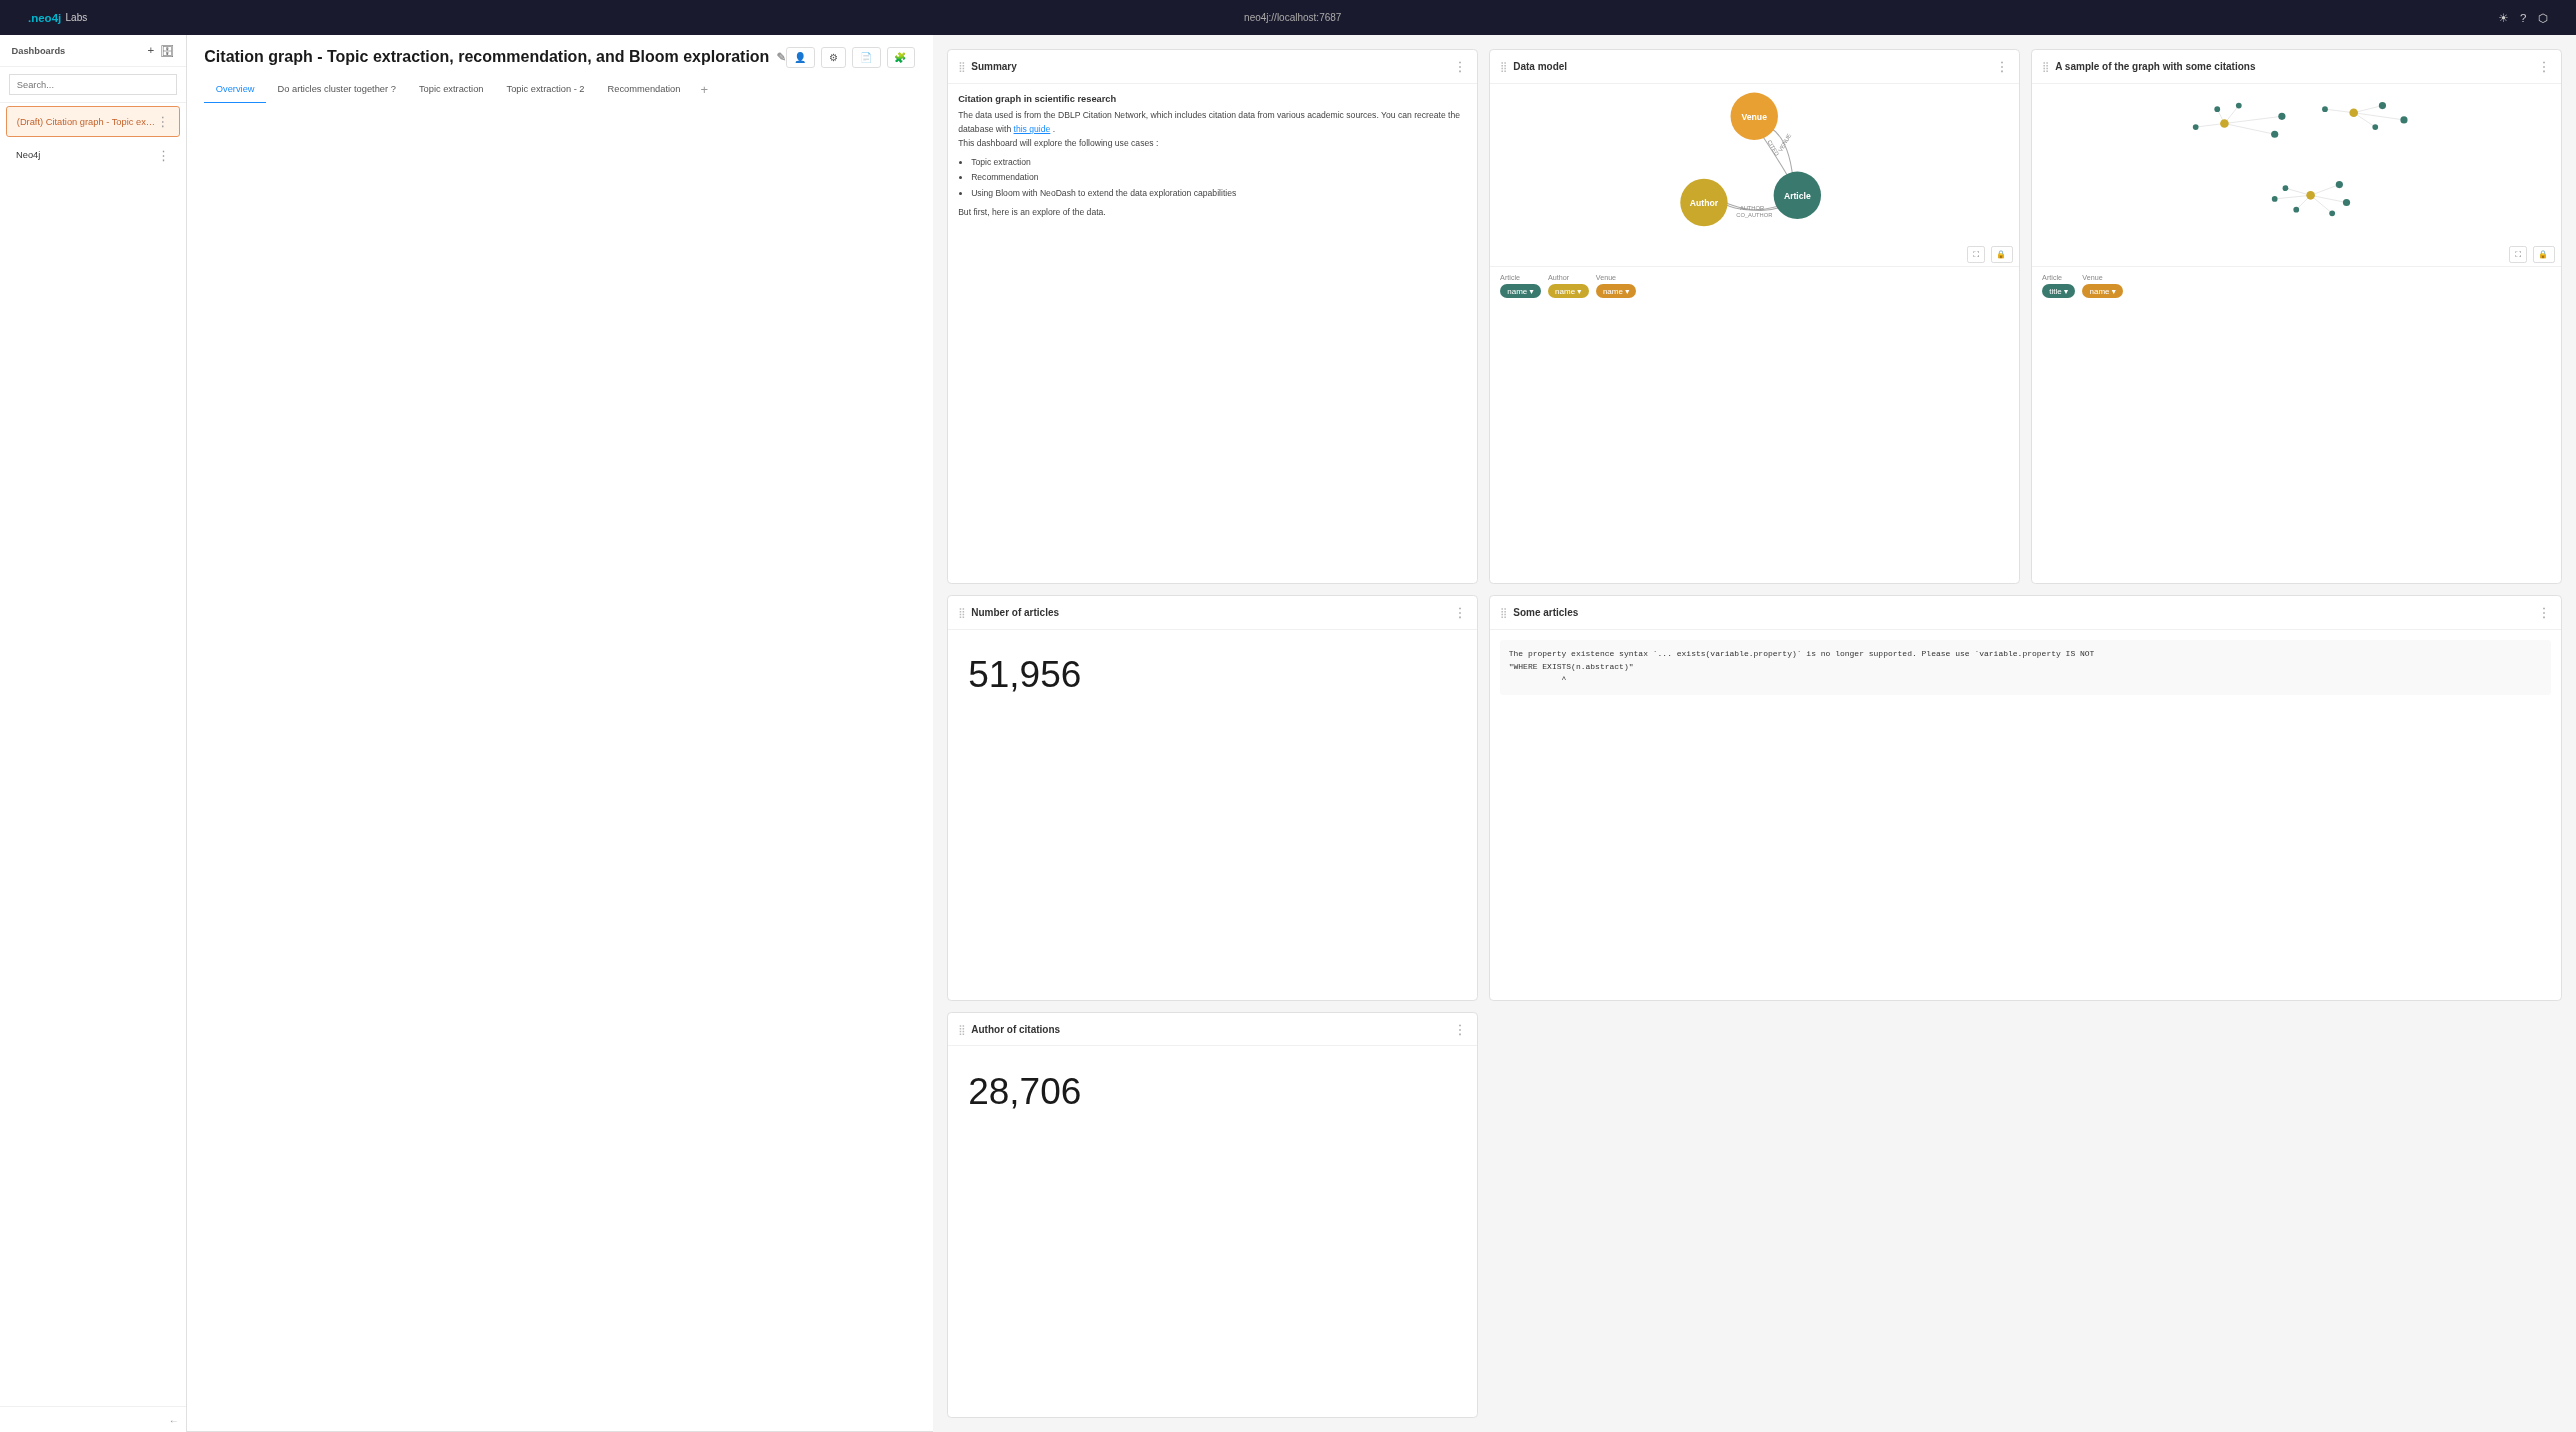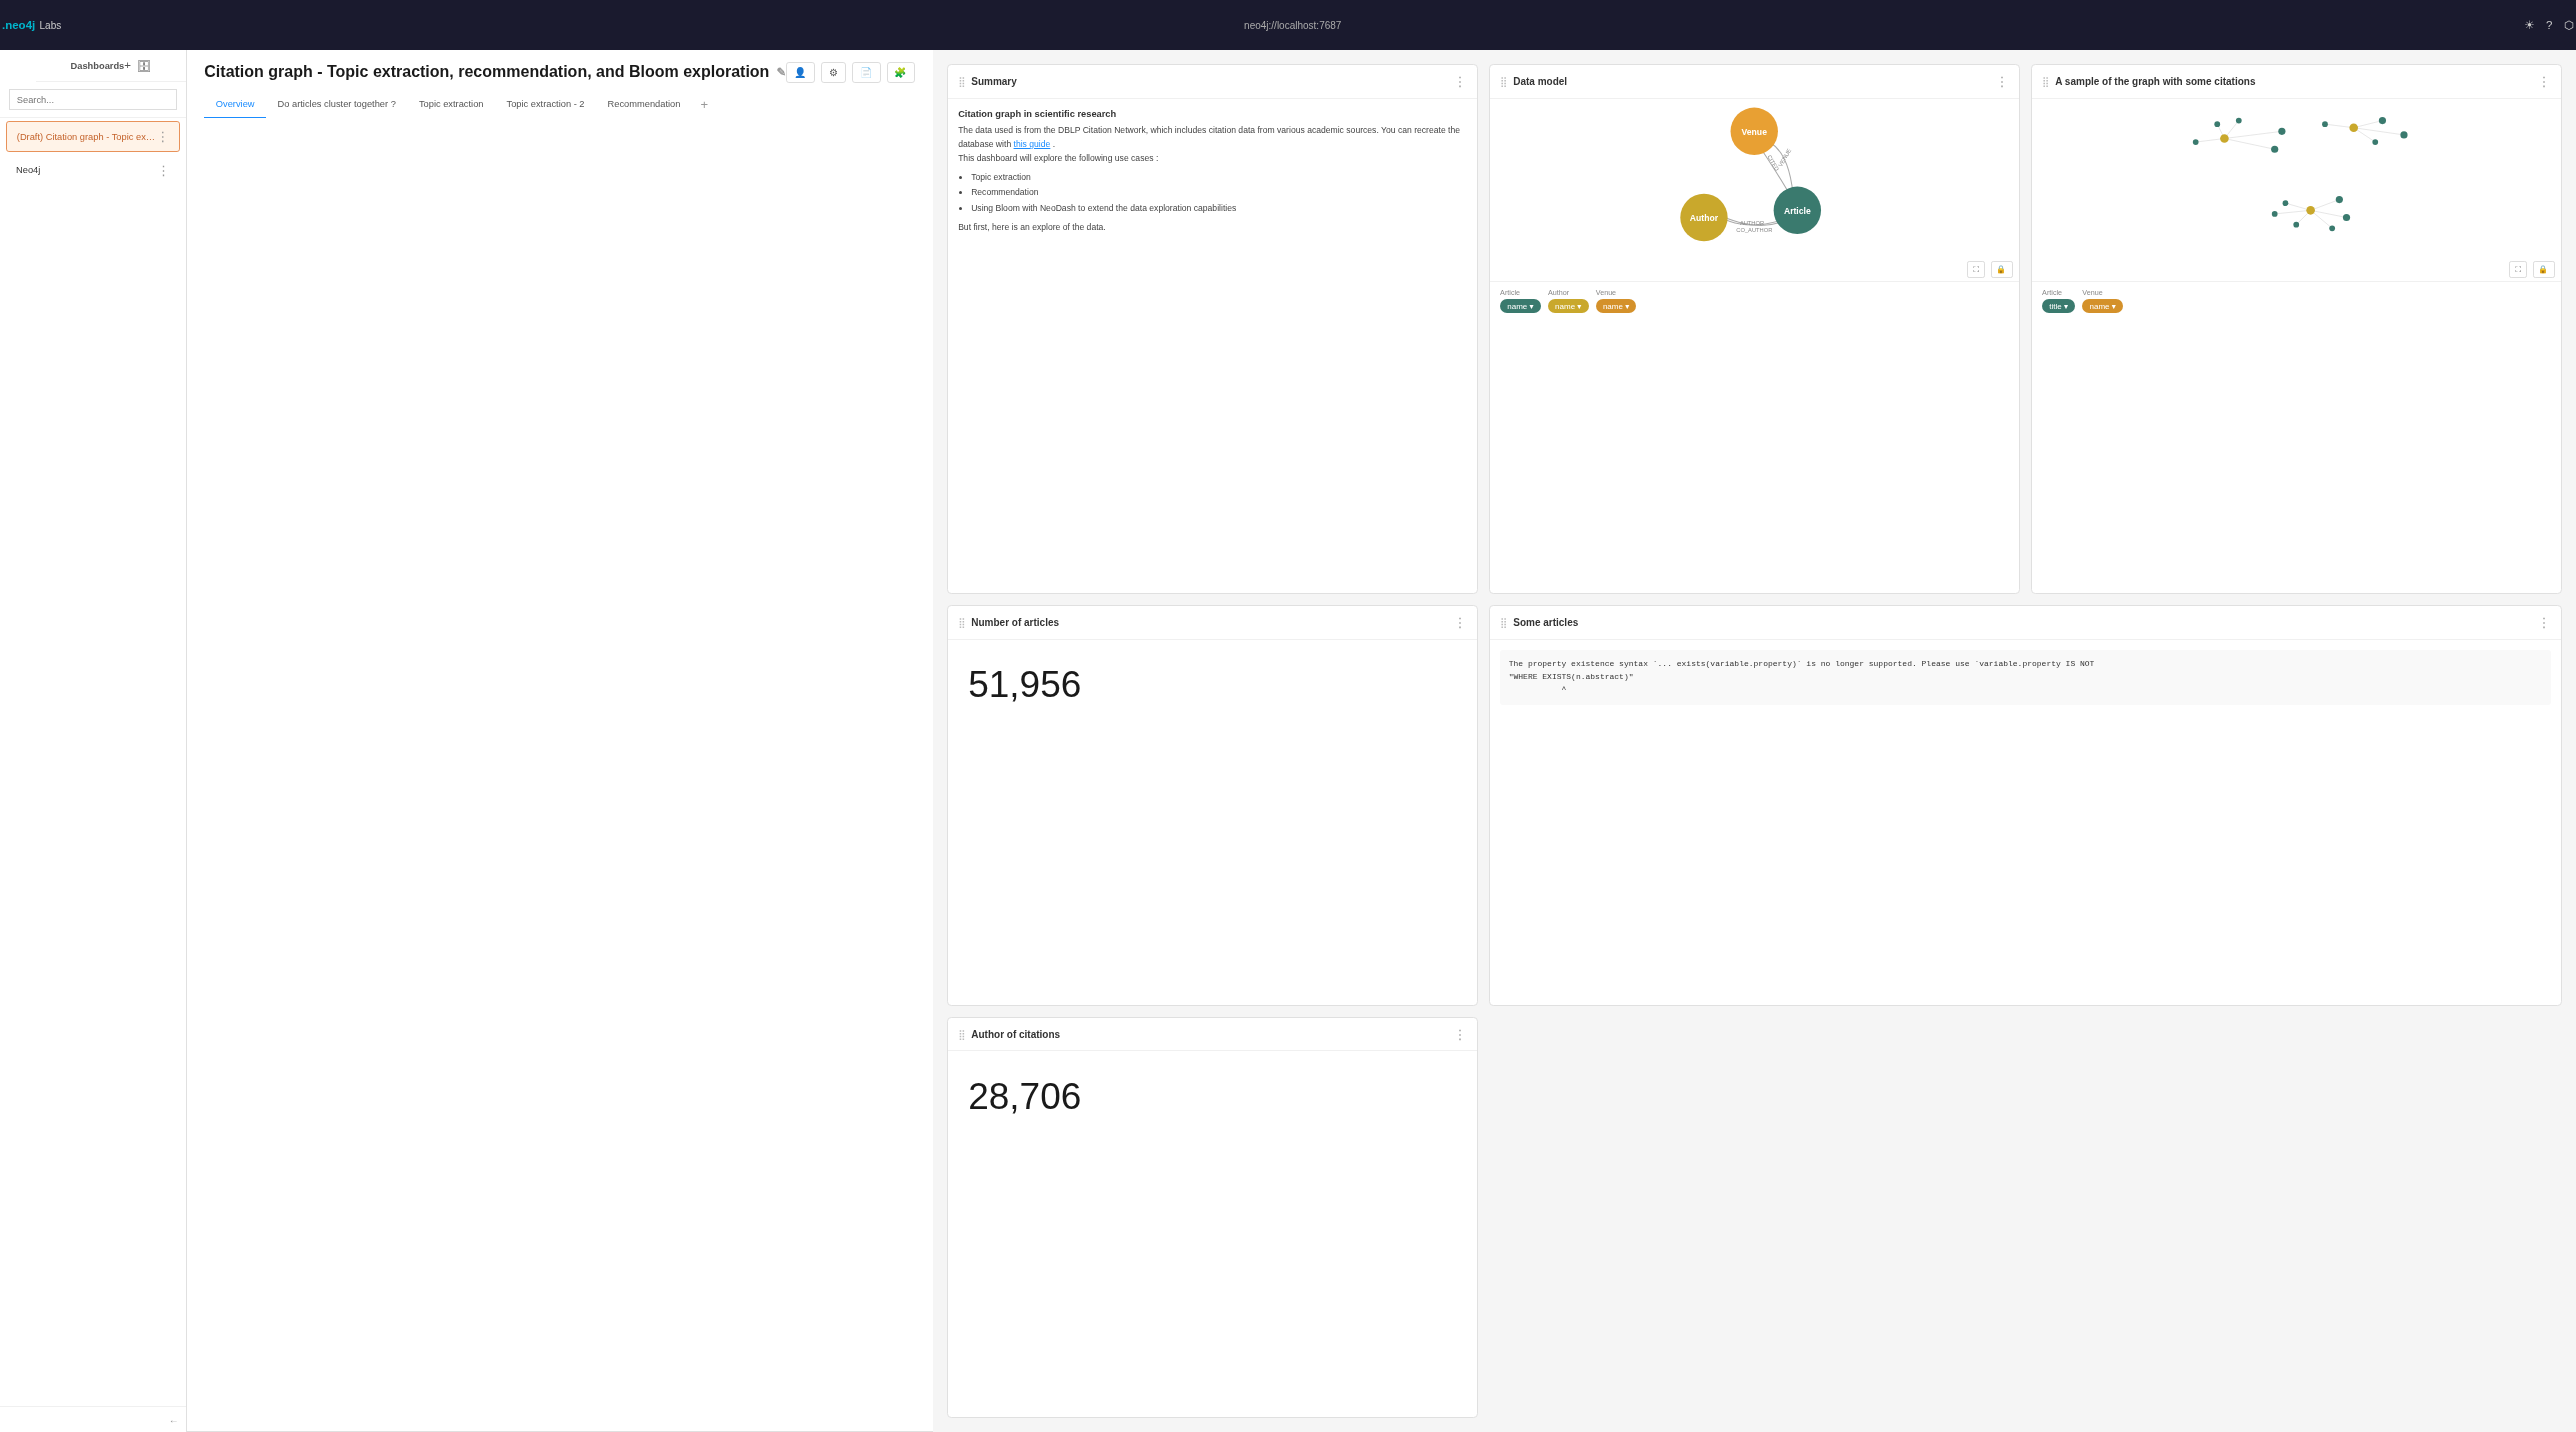--- a/index.html
+++ b/index.html
@@ -1,31 +1,31 @@
 <!DOCTYPE html>
 <html style="font-size:11.5px"><head>
   <meta charset="utf-8">
   <style>
     * { box-sizing: border-box; margin: 0; padding: 0; }
     body { font-family: -apple-system, BlinkMacSystemFont, 'Segoe UI', sans-serif; background: #f5f5f5; color: #333; display: flex; flex-direction: column; height: 100vh; overflow: hidden; }
 
     
-    .topbar { display: flex; align-items: center; justify-content: space-between; background: #1a1a2e; color: white; padding: 0 2px; height: 50px; flex-shrink: 0; }
+    .topbar { display: flex; align-items: center; justify-content: space-between; background: #1a1a2e; color: white; padding: 0 28px; height: 35px; flex-shrink: 0; }
     .topbar-logo { display: flex; align-items: center; gap: 4.3px; font-size: 10px; color: #ccc; }
     .logo-neo4j { color: #00b5cc; font-weight: 700; font-size: 11.5px; }
     .topbar-center { font-size: 10px; color: #aaa; }
     .topbar-right { display: flex; align-items: center; gap: 11.5px; }
     .topbar-icon { color: #ccc; font-size: 11.5px; cursor: pointer; }
 
     
     .main-layout { display: flex; flex: 1; overflow: hidden; }
 
     
     .sidebar { width: 187px; background: white; border-right: 0.7px solid #e0e0e0; display: flex; flex-direction: column; flex-shrink: 0; }
-    .sidebar-header { display: flex; align-items: center; justify-content: center; padding: 8.6px 11.5px; border-bottom: 0.7px solid #f0f0f0; margin-left: 36px; }
+    .sidebar-header { display: flex; align-items: center; justify-content: space-between; padding: 8.6px 11.5px; border-bottom: 0.7px solid #f0f0f0; }
     .sidebar-title { font-size: 9.3px; color: #555; font-weight: 600; }
     .sidebar-header-icons { display: flex; gap: 5.8px; }
     .sidebar-search { padding: 7.2px 8.6px; border-bottom: 0.7px solid #f0f0f0; }
     .sidebar-search input { width: 100%; border: 0.7px solid #ddd; border-radius: 0; padding: 4.3px 7.2px; font-size: 9.3px; color: #555; outline: none; }
     .sidebar-item { display: flex; align-items: center; justify-content: space-between; padding: 7.2px 10px; cursor: pointer; font-size: 9.3px; }
     .sidebar-item.active { background: #fff3e8; border: 0.7px solid #e8925a; border-radius: 2.9px; margin: 2.9px 5.8px; color: #c4622a; font-weight: 500; }
     .sidebar-item.regular { padding: 7.2px 16px; color: #333; justify-content: flex-end; }
     .sidebar-item-text { flex: 1; overflow: hidden; text-overflow: ellipsis; white-space: nowrap; }
     .sidebar-dots { color: #999; font-size: 13px; cursor: pointer; }
     .sidebar-bottom { margin-top: auto; padding: 7.2px; border-top: 0.7px solid #f0f0f0; display: flex; align-items: center; justify-content: flex-end; }

